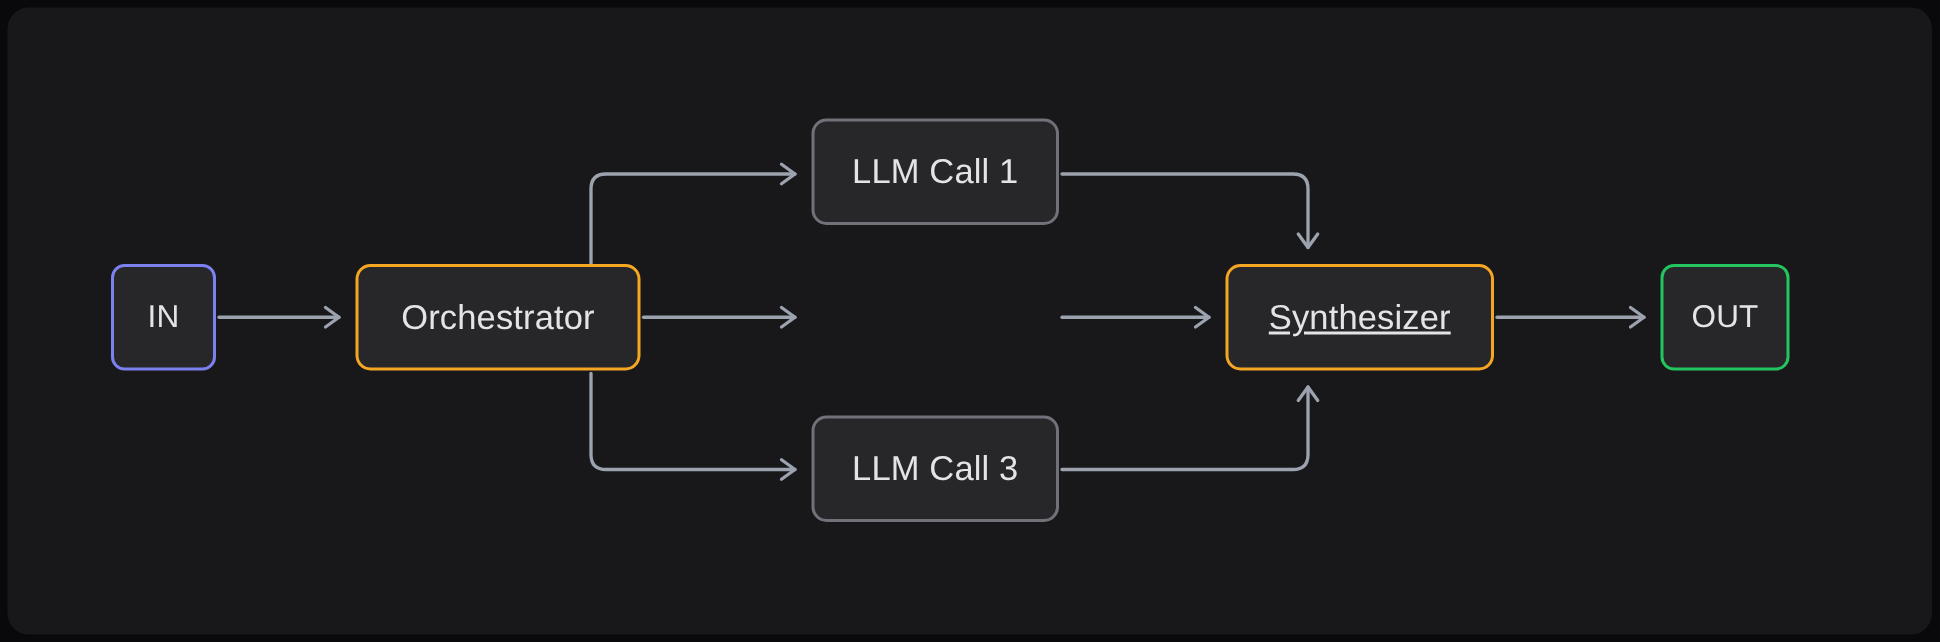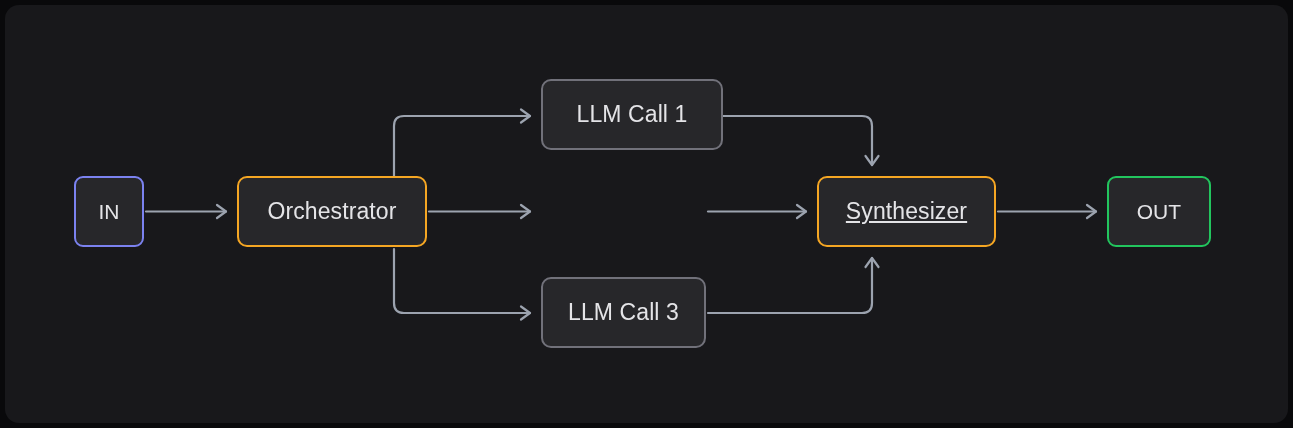--- a/index.html
+++ b/index.html
@@ -118,29 +118,29 @@
   </svg>
 
   <div class="node terminal" style="left: 74px; top: 176px; width: 70px; height: 71px; border-color: rgb(123, 130, 240); background: rgb(39, 39, 42); color: rgb(228, 228, 231);">
     <span class="node-label">IN</span>
   </div>
 
   <div class="node accent" style="left: 237px; top: 176px; width: 190px; height: 71px; border-color: rgb(245, 166, 35); background: rgb(39, 39, 42); color: rgb(228, 228, 231);">
     <span class="node-label">Orchestrator</span>
   </div>
 
-  <div class="node worker" style="left: 541px; top: 79px; width: 182px; height: 71px; border-color: rgb(113, 113, 122); background: rgb(39, 39, 42); color: rgb(228, 228, 231);">
+  <div class="node worker" style="left: 541px; top: 79px; width: 165px; height: 71px; border-color: rgb(113, 113, 122); background: rgb(39, 39, 42); color: rgb(228, 228, 231);">
     <span class="node-label">LLM Call 1</span>
   </div>
 
 
   <div class="node worker" style="left: 541px; top: 277px; width: 165px; height: 71px; border-color: rgb(113, 113, 122); background: rgb(39, 39, 42); color: rgb(228, 228, 231);">
     <span class="node-label">LLM Call 3</span>
   </div>
 
   <div class="node accent" style="left: 817px; top: 176px; width: 179px; height: 71px; border-color: rgb(245, 166, 35); background: rgb(39, 39, 42); color: rgb(228, 228, 231); text-decoration: underline;">
     <span class="node-label">Synthesizer</span>
   </div>
 
-  <div class="node terminal" style="left: 1107px; top: 176px; width: 104px; height: 71px; border-color: rgb(34, 197, 94); background: rgb(39, 39, 42); color: rgb(228, 228, 231);">
+  <div class="node terminal" style="left: 1107px; top: 176px; width: 86px; height: 71px; border-color: rgb(34, 197, 94); background: rgb(39, 39, 42); color: rgb(228, 228, 231);">
     <span class="node-label">OUT</span>
   </div>
 </div>
 
 </body></html>

